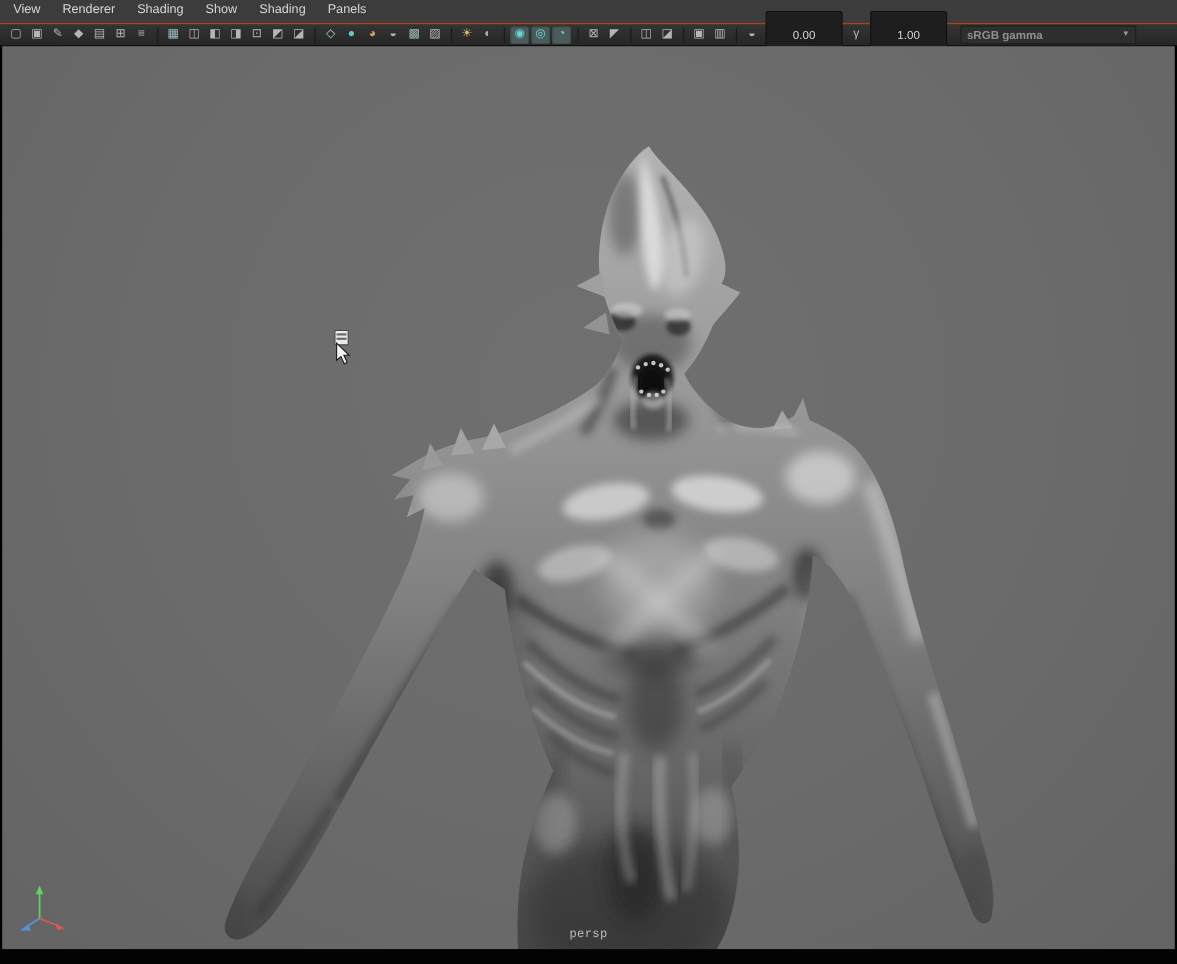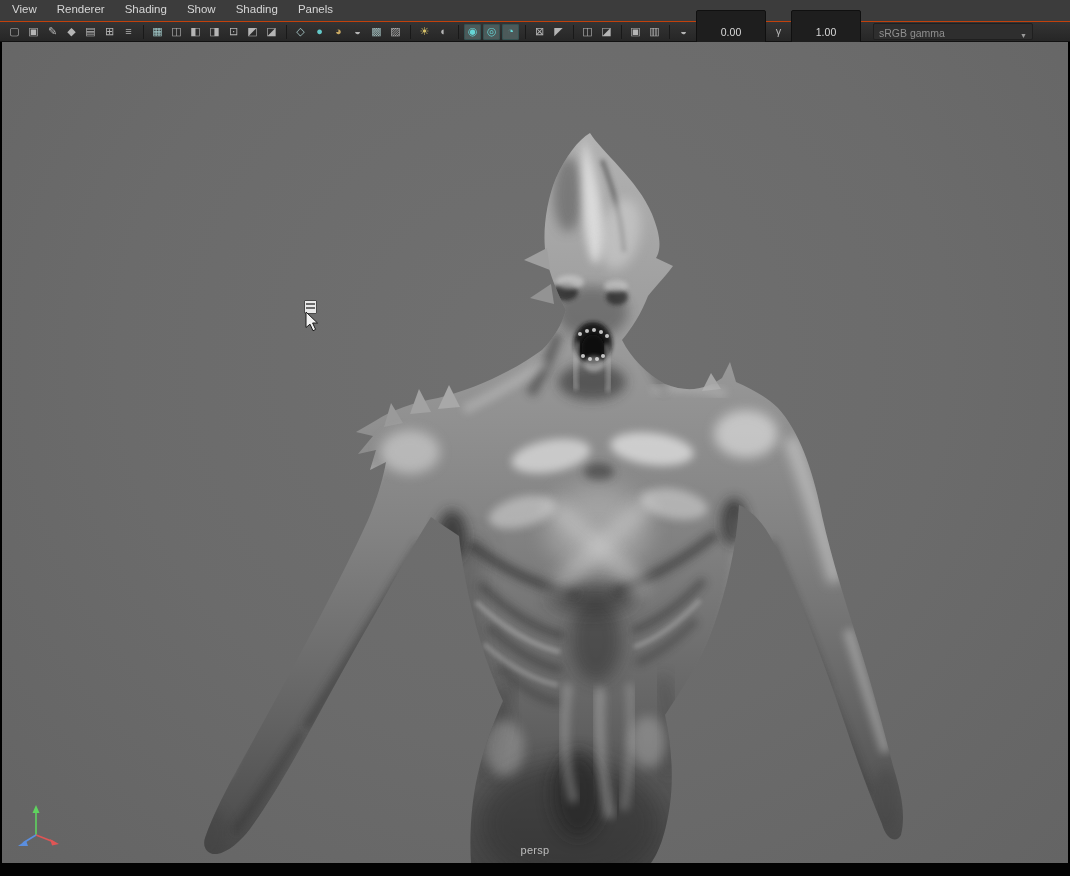--- a/index.html
+++ b/index.html
@@ -26,29 +26,29 @@
   }
   .tbtn.gap{margin-left:11px;}
   .tbtn.gap::before{content:"";position:absolute;left:-6px;top:1px;width:1px;height:14px;background:#191919;}
   .tbtn.active{background:#4c5a5a;box-shadow:inset 0 0 0 1px #355252;}
   .numfield{
     width:40px;height:13px;margin:0 3px;background:#1e1e1e;border:1px solid #101010;border-radius:2px;
     color:#d8d8d8;font-size:10.5px;text-align:center;font-family:"Liberation Sans",sans-serif;padding:14px;
   }
   .combo{
     margin-left:9px;width:148px;height:15px;background:#2e2e2e;border:1px solid #1f1f1f;border-radius:2px;
-    display:flex;align-items:flex-end;justify-content:space-between;padding:0 5px;cursor:default;
+    display:flex;align-items:center;justify-content:space-between;padding:0 5px;cursor:default;font-weight:bold;
   }
   .combo .combo-label{color:#8f8f8f;font-size:10.5px;}
   .combo .arrow{color:#9a9a9a;font-size:7px;}
   
   .viewport{
     position:absolute;top:42px;left:2px;right:2px;bottom:13px;
     background:radial-gradient(ellipse at 50% 38%, #707070 0%, #6b6b6b 55%, #646464 100%);
-    overflow:hidden;cursor:default;
+    overflow:hidden;cursor:default;font-family:Liberation Mono, monospace;
   }
   .scene{position:absolute;top:0;left:0;width:100%;height:100%;display:block;}
   .persp-label{
     position:absolute;bottom:7px;left:50%;transform:translateX(-50%);
     color:#bdbdbd;font-size:11px;letter-spacing:.3px;pointer-events:none;
   }
   .axis-gizmo{position:absolute;left:14px;bottom:14px;width:48px;height:48px;}
   .cursor-wrap{position:absolute;left:300px;top:258px;width:26px;height:36px;pointer-events:none;}
   .ctx-icon{
     position:absolute;left:2px;top:0;width:11px;height:12px;background:#e9e9e9;

